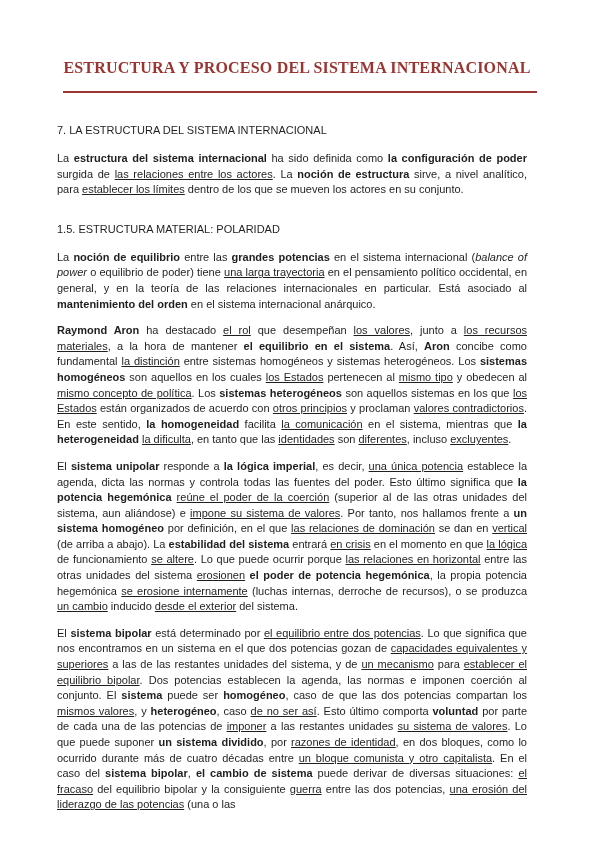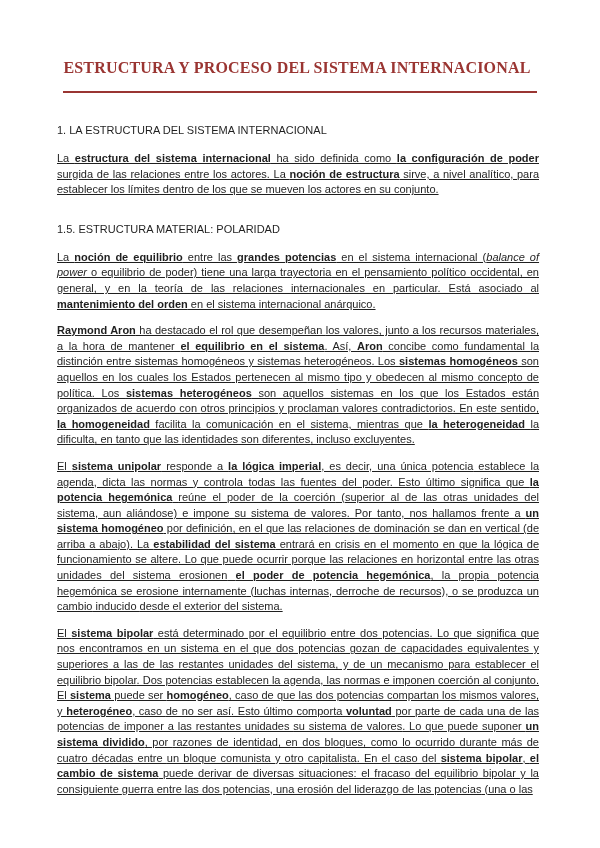--- a/index.html
+++ b/index.html
@@ -39,36 +39,35 @@
     font-size: 11px;
     line-height: 15px;
     font-weight: normal;
     color: #1f1f1f;
     margin: 24px 0 13px 0;
   }
   .para {
     font-size: 11px;
     line-height: 15.6px;
     text-align: justify;
-    margin: 0 4px 11px 0;
-    text-decoration: underline;
+    margin: 0 16px 11px 0;
   }
   .b { font-weight: bold; }
   .u { text-decoration: underline; }
   .i { font-style: italic; }
 </style>
 </head>
 <body>
 
 <div class="page">
   <div class="title" style="color: rgb(154, 53, 50);">
     <span class="title-text">ESTRUCTURA Y PROCESO DEL SISTEMA INTERNACIONAL</span>
   </div>
   <div>
-      <div class="heading">1. LA ESTRUCTURA DEL SISTEMA INTERNACIONAL</div>
+      <div class="heading">7. LA ESTRUCTURA DEL SISTEMA INTERNACIONAL</div>
       <p class="para"><span>La </span><span class="b">estructura del sistema internacional</span><span> ha sido definida como </span><span class="b">la configuración de poder</span><span> surgida de </span><span class="u">las relaciones entre los actores</span><span>. La </span><span class="b">noción de estructura</span><span> sirve, a nivel analítico, para </span><span class="u">establecer los límites</span><span> dentro de los que se mueven los actores en su conjunto.</span></p>
       <div class="heading">1.5. ESTRUCTURA MATERIAL: POLARIDAD</div>
       <p class="para"><span>La </span><span class="b">noción de equilibrio</span><span> entre las </span><span class="b">grandes potencias</span><span> en el sistema internacional (</span><span class="i">balance of power</span><span> o equilibrio de poder) tiene </span><span class="u">una larga trayectoria</span><span> en el pensamiento político occidental, en general, y en la teoría de las relaciones internacionales en particular. Está asociado al </span><span class="b">mantenimiento del orden</span><span> en el sistema internacional anárquico.</span></p>
       <p class="para"><span class="b">Raymond Aron</span><span> ha destacado </span><span class="u">el rol</span><span> que desempeñan </span><span class="u">los valores</span><span>, junto a </span><span class="u">los recursos materiales</span><span>, a la hora de mantener </span><span class="b">el equilibrio en el sistema</span><span>. Así, </span><span class="b">Aron</span><span> concibe como fundamental </span><span class="u">la distinción</span><span> entre sistemas homogéneos y sistemas heterogéneos. Los </span><span class="b">sistemas homogéneos</span><span> son aquellos en los cuales </span><span class="u">los Estados</span><span> pertenecen al </span><span class="u">mismo tipo</span><span> y obedecen al </span><span class="u">mismo concepto de política</span><span>. Los </span><span class="b">sistemas heterogéneos</span><span> son aquellos sistemas en los que </span><span class="u">los Estados</span><span> están organizados de acuerdo con </span><span class="u">otros principios</span><span> y proclaman </span><span class="u">valores contradictorios</span><span>. En este sentido, </span><span class="b">la homogeneidad</span><span> facilita </span><span class="u">la comunicación</span><span> en el sistema, mientras que </span><span class="b">la heterogeneidad</span><span> </span><span class="u">la dificulta</span><span>, en tanto que las </span><span class="u">identidades</span><span> son </span><span class="u">diferentes</span><span>, incluso </span><span class="u">excluyentes</span><span>.</span></p>
       <p class="para"><span>El </span><span class="b">sistema unipolar</span><span> responde a </span><span class="b">la lógica imperial</span><span>, es decir, </span><span class="u">una única potencia</span><span> establece la agenda, dicta las normas y controla todas las fuentes del poder. Esto último significa que </span><span class="b">la potencia hegemónica</span><span> </span><span class="u">reúne el poder de la coerción</span><span> (superior al de las otras unidades del sistema, aun aliándose) e </span><span class="u">impone su sistema de valores</span><span>. Por tanto, nos hallamos frente a </span><span class="b">un sistema homogéneo</span><span> por definición, en el que </span><span class="u">las relaciones de dominación</span><span> se dan en </span><span class="u">vertical</span><span> (de arriba a abajo). La </span><span class="b">estabilidad del sistema</span><span> entrará </span><span class="u">en crisis</span><span> en el momento en que </span><span class="u">la lógica</span><span> de funcionamiento </span><span class="u">se altere</span><span>. Lo que puede ocurrir porque </span><span class="u">las relaciones en horizontal</span><span> entre las otras unidades del sistema </span><span class="u">erosionen</span><span> </span><span class="b">el poder de potencia hegemónica</span><span>, la propia potencia hegemónica </span><span class="u">se erosione internamente</span><span> (luchas internas, derroche de recursos), o se produzca </span><span class="u">un cambio</span><span> inducido </span><span class="u">desde el exterior</span><span> del sistema.</span></p>
       <p class="para"><span>El </span><span class="b">sistema bipolar</span><span> está determinado por </span><span class="u">el equilibrio entre dos potencias</span><span>. Lo que significa que nos encontramos en un sistema en el que dos potencias gozan de </span><span class="u">capacidades equivalentes y superiores</span><span> a las de las restantes unidades del sistema, y de </span><span class="u">un mecanismo</span><span> para </span><span class="u">establecer el equilibrio bipolar</span><span>. Dos potencias establecen la agenda, las normas e imponen coerción al conjunto. El </span><span class="b">sistema</span><span> puede ser </span><span class="b">homogéneo</span><span>, caso de que las dos potencias compartan los </span><span class="u">mismos valores</span><span>, y </span><span class="b">heterogéneo</span><span>, caso </span><span class="u">de no ser así</span><span>. Esto último comporta </span><span class="b">voluntad</span><span> por parte de cada una de las potencias de </span><span class="u">imponer</span><span> a las restantes unidades </span><span class="u">su sistema de valores</span><span>. Lo que puede suponer </span><span class="b">un sistema dividido</span><span>, por </span><span class="u">razones de identidad</span><span>, en dos bloques, como lo ocurrido durante más de cuatro décadas entre </span><span class="u">un bloque comunista y otro capitalista</span><span>. En el caso del </span><span class="b">sistema bipolar</span><span>, </span><span class="b">el cambio de sistema</span><span> puede derivar de diversas situaciones: </span><span class="u">el fracaso</span><span> del equilibrio bipolar y la consiguiente </span><span class="u">guerra</span><span> entre las dos potencias, </span><span class="u">una erosión del liderazgo de las potencias</span><span> (una o las</span></p>
     </div>
 </div>
 
 </body></html>

